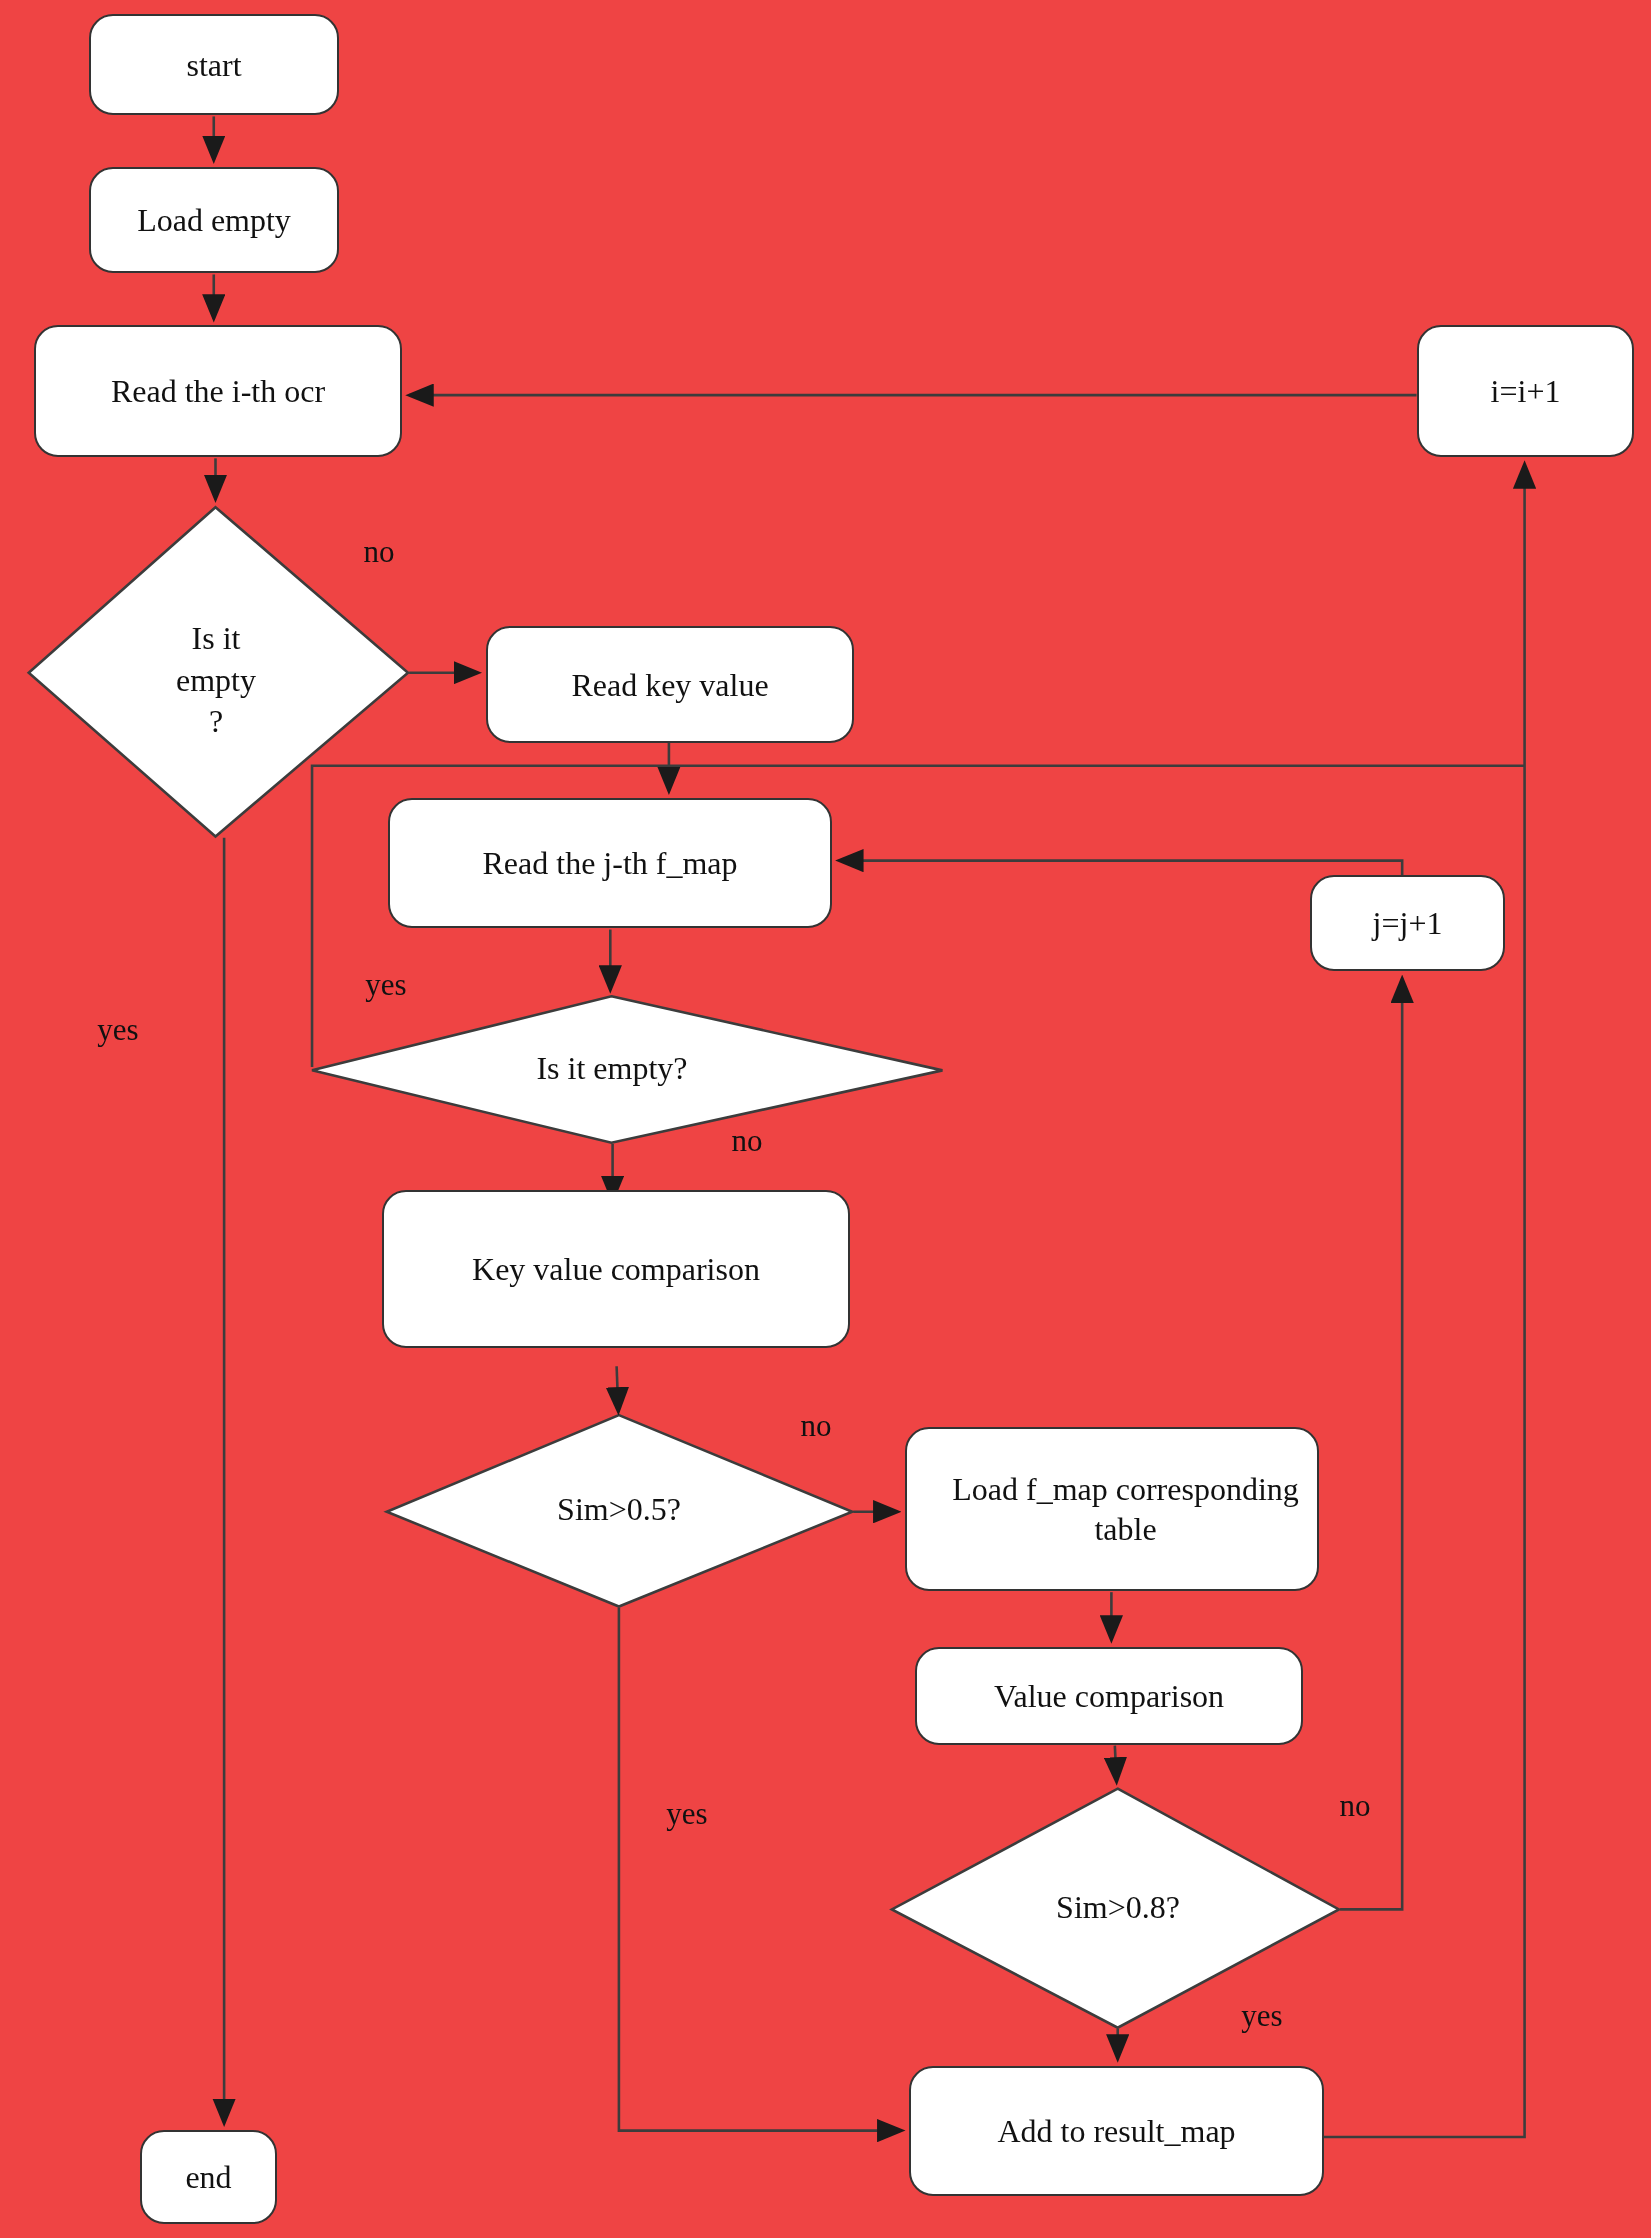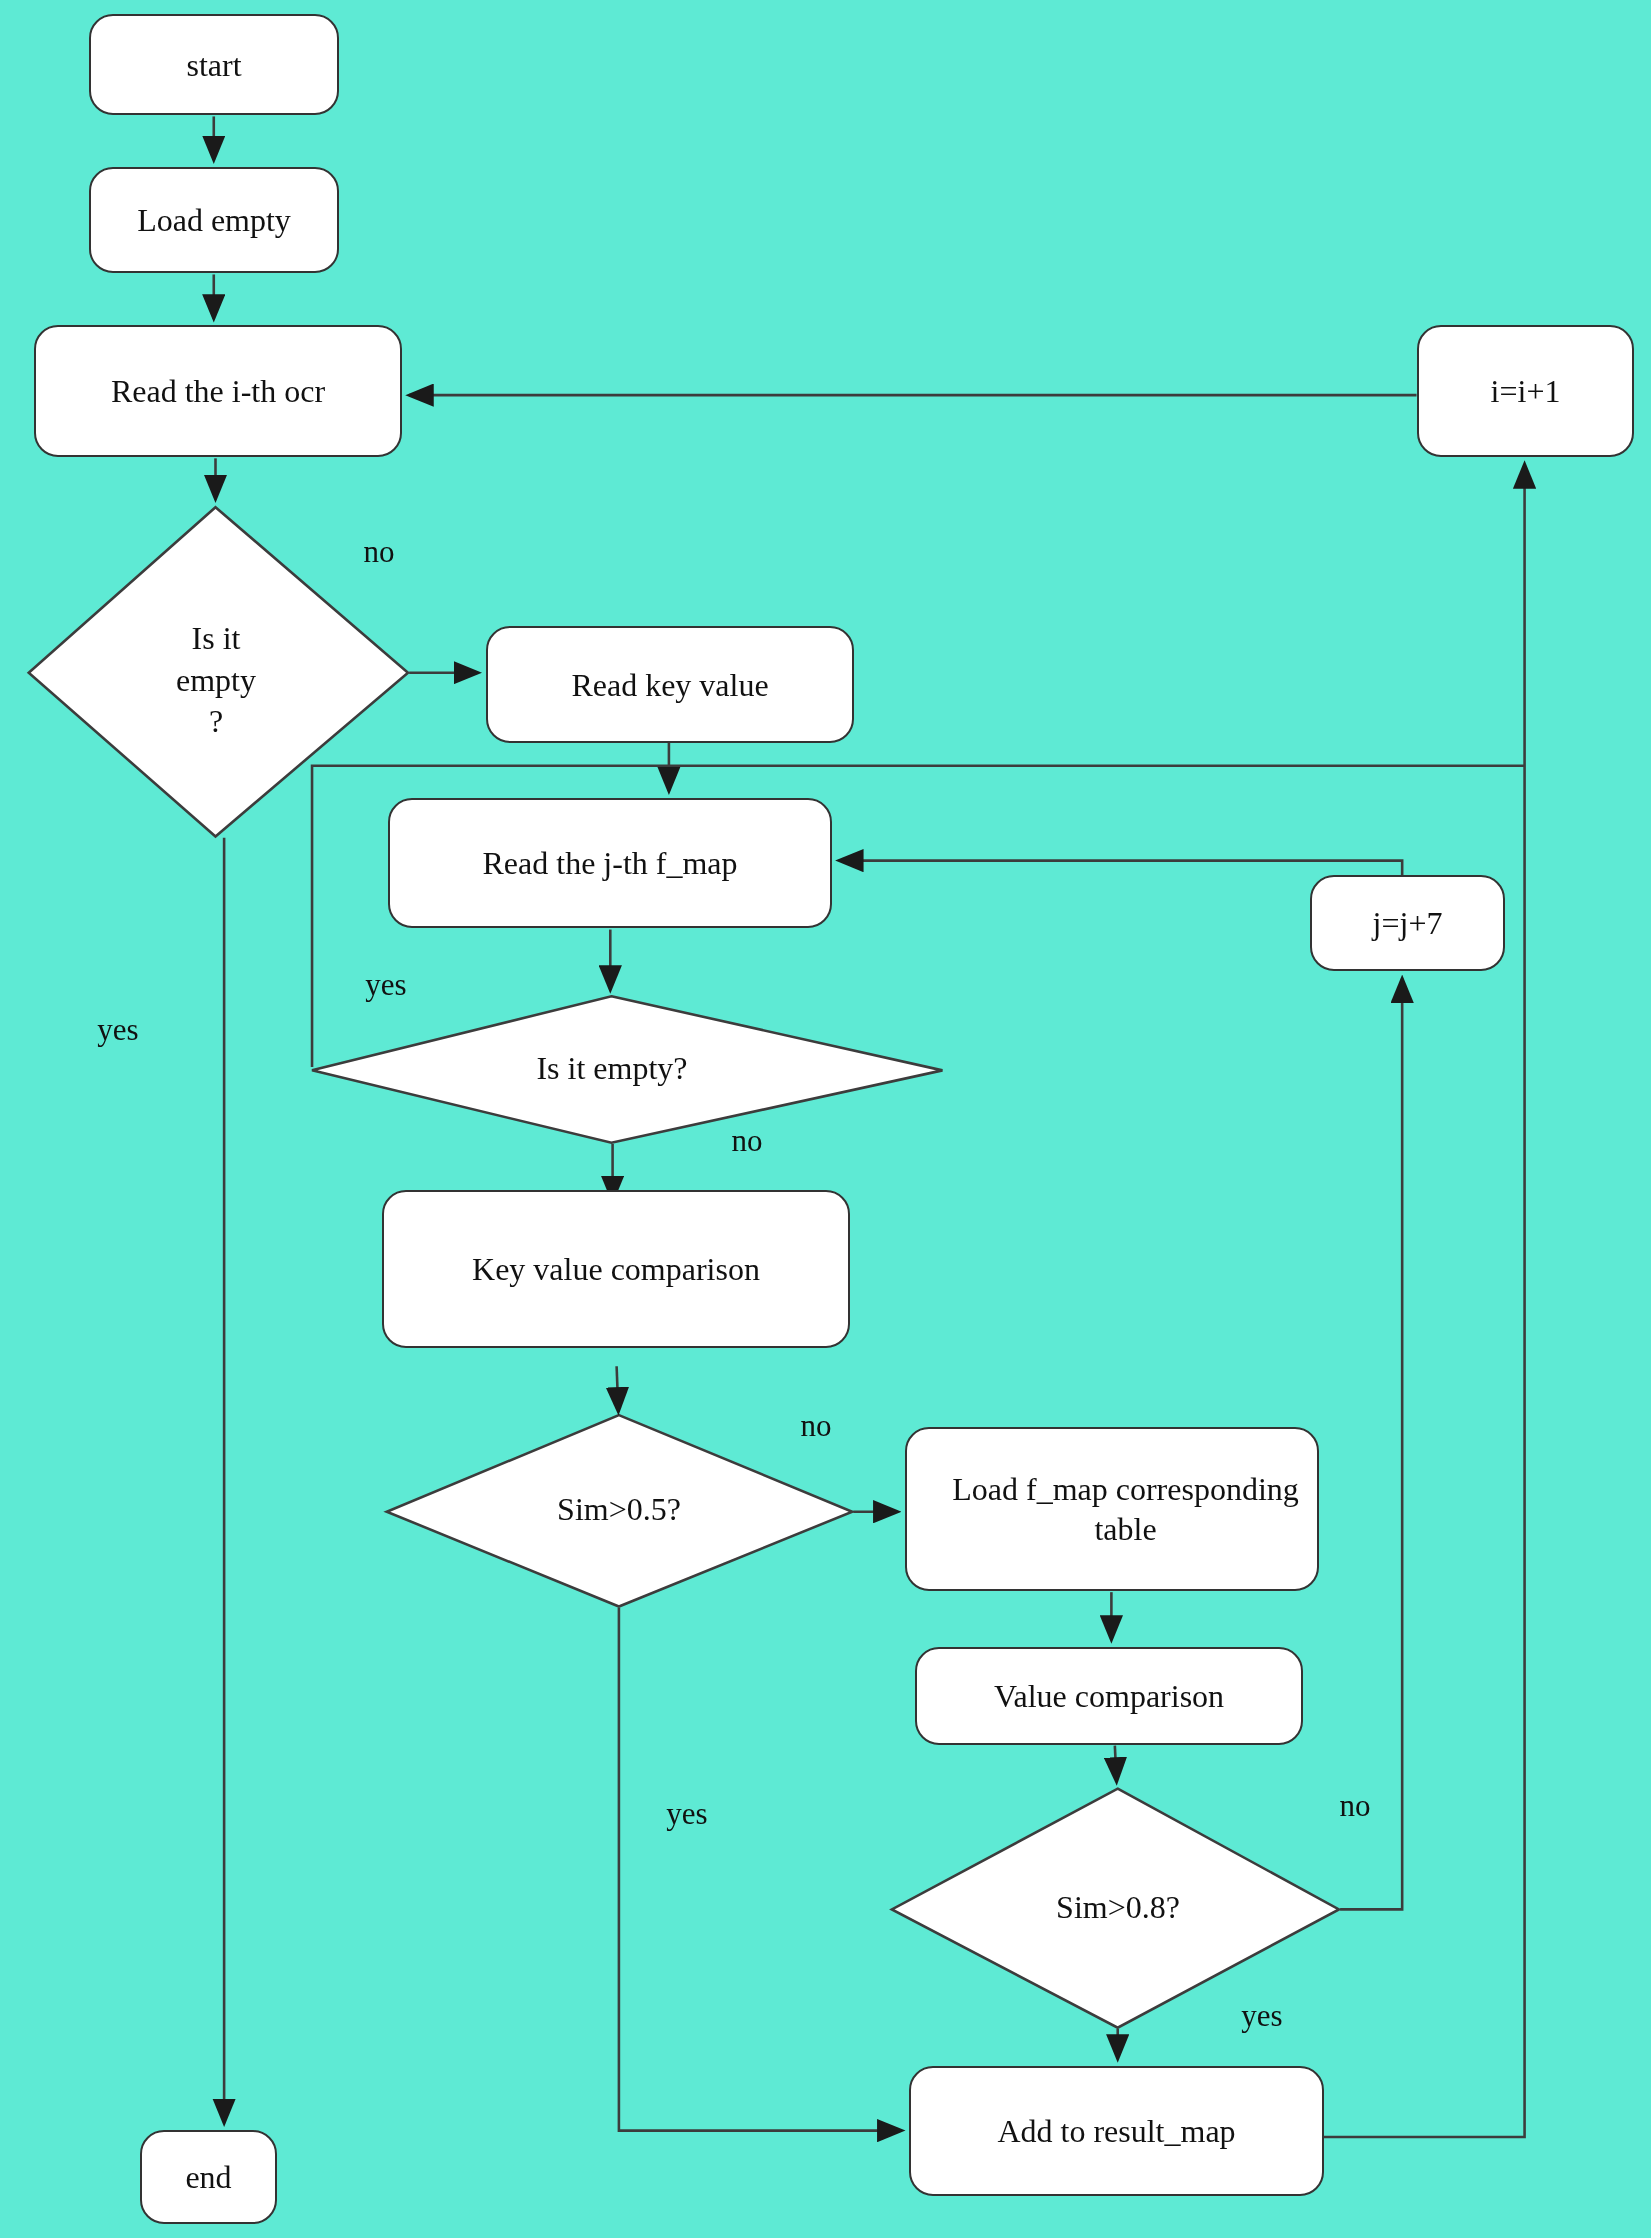--- a/index.html
+++ b/index.html
@@ -4,21 +4,21 @@
 <style>
   html, body {
     margin: 0;
     padding: 0;
     background: #ffffff;
   }
   .canvas {
     position: relative;
     width: 1651px;
     height: 2239px;
-    background: #5eead4;
+    background: #ef4444;
     font-family: "Liberation Serif", "DejaVu Serif", serif;
     color: #111111;
     overflow: hidden;
   }
   .connectors {
     position: absolute;
     left: 0;
     top: 0;
     width: 1651px;
     height: 2239px;
@@ -114,21 +114,21 @@
   <div class="node" style="left:382px; top:1174px; width:468px; height:158px;margin-top:16px;">Key value comparison</div>
 
   <div class="node" style="left:905px; top:1427px; width:414px; height:164px;padding-left:44px;">Load f_map corresponding table</div>
 
   <div class="node" style="left:915px; top:1647px; width:388px; height:98px;">Value comparison</div>
 
   <div class="node" style="left:909px; top:2066px; width:415px; height:130px;">Add to result_map</div>
 
   <div class="node" style="left:1417px; top:325px; width:217px; height:132px;">i=i+1</div>
 
-  <div class="node" style="left:1310px; top:875px; width:195px; height:96px;">j=j+7</div>
+  <div class="node" style="left:1310px; top:875px; width:195px; height:96px;">j=j+1</div>
 
   <div class="node" style="left:140px; top:2130px; width:137px; height:94px;">end</div>
 
   <div class="diamond-label" style="left:216px; top:680px;">Is it
 empty
 ?</div>
 
   <div class="diamond-label" style="left:612px; top:1069px;">Is it empty?</div>
 
   <div class="diamond-label" style="left:619px; top:1510px;">Sim&gt;0.5?</div>

